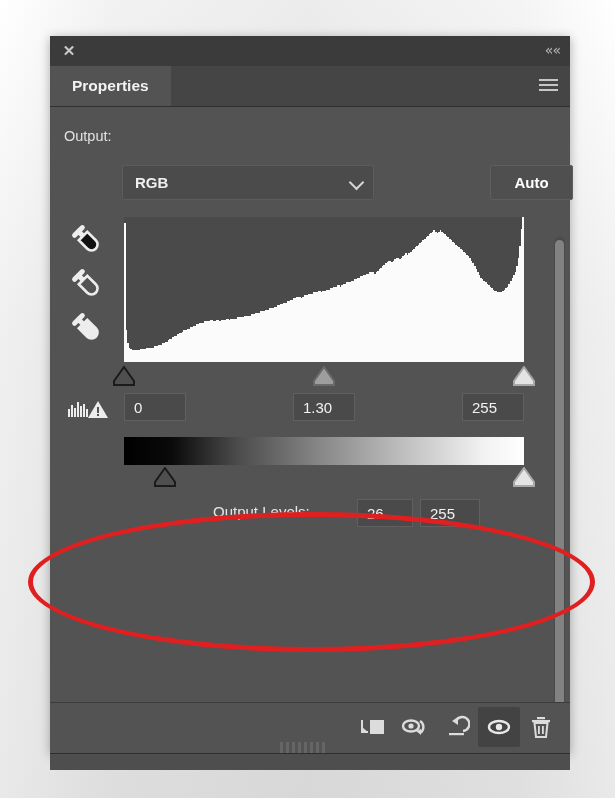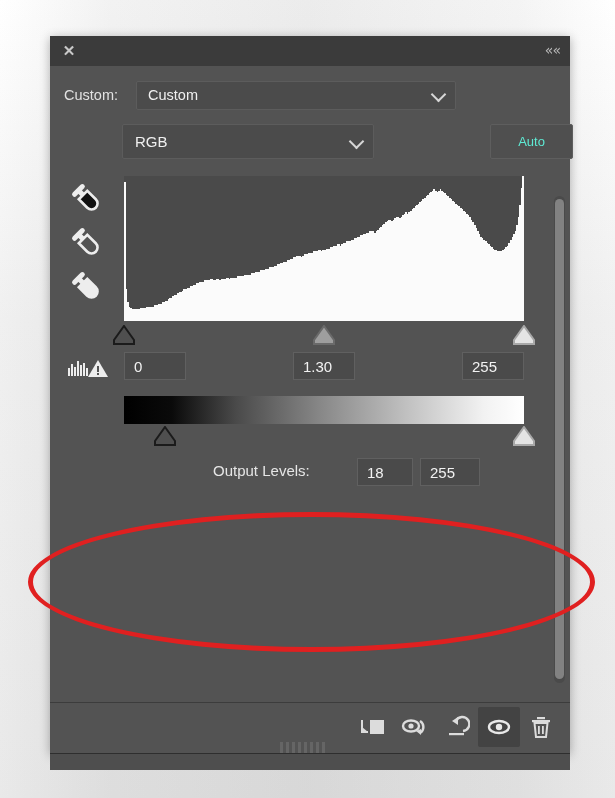--- a/index.html
+++ b/index.html
@@ -211,20 +211,21 @@
     border-bottom: 2px solid #d6d6d6;
     transform: rotate(45deg);
   }
 
   
   .channel-row {
     position: absolute;
     left: 0; top: 58px;
     width: 100%;
     height: 36px;
+    font-weight: bold;
   }
   .channel-select {
     position: absolute;
     left: 72px;
     width: 252px;
     height: 35px;
     background: #4b4b4b;
     border: 1px solid #5c5c5c;
     border-radius: 2px;
     box-sizing: border-box;
@@ -239,22 +240,22 @@
   }
   .auto-btn {
     position: absolute;
     left: 440px;
     width: 83px;
     height: 35px;
     background: #4f4f4f;
     border: 1px solid #5e5e5e;
     border-radius: 2px;
     box-sizing: border-box;
-    color: #5eead4;
-    font-size: 13px;
+    color: #ffffff;
+    font-size: 15px;
     display: flex;
     align-items: center;
     justify-content: center;
     cursor: pointer;
     user-select: none;
   }
 
   
   .eyedroppers {
     position: absolute;
@@ -472,30 +473,36 @@
 
 <div id="backdrop"></div>
 
 <div id="panel">
 
   <div class="panel-topstrip">
     <div class="close-x">✕</div>
     <div class="collapse-chevrons">««</div>
   </div>
 
+  <div class="tabbar">
+    <div class="tab">
+      <span>Properties</span>
+    </div>
+    <div class="hamburger">
+      <i></i>
+      <i></i>
+      <i></i>
+    </div>
+  </div>
 
 
   <div class="panel-body">
 
     <div class="preset-row">
-      <div class="preset-label">Custom:</div>
-      <div class="preset-select">
-        <span class="val">Custom</span>
-        <span class="chev"></span>
-      </div>
+      <div class="preset-label">Output:</div>
     </div>
 
     <div class="channel-row">
       <div class="channel-select">
         <span class="val">RGB</span>
         <span class="chev"></span>
       </div>
       <div class="auto-btn">Auto</div>
     </div>
 
@@ -825,21 +832,21 @@
       <svg class="marker" id="out-black" viewBox="0 0 22 20" style="left: 10.2%;">
         <path d="M11 1 L21 15 L21 19 L1 19 L1 15 Z" fill="#4f4f4f" stroke="#1b1b1b" stroke-width="2"></path>
       </svg>
       <svg class="marker" id="out-white" viewBox="0 0 22 20" style="left: 100%;">
         <path d="M11 1 L21 15 L21 19 L1 19 L1 15 Z" fill="#e4e4e4" stroke="#a8a8a8" stroke-width="2"></path>
       </svg>
     </div>
 
     <div class="output-row">
       <div class="output-label">Output Levels:</div>
-      <div class="numbox" style="left:307px; top:0px; width:56px;">18</div>
+      <div class="numbox" style="left:307px; top:0px; width:56px;">26</div>
       <div class="numbox" style="left:370px; top:0px; width:60px;">255</div>
     </div>
 
     <div class="scroll-track">
       <div class="scroll-thumb"></div>
     </div>
 
   </div>
 
   <div class="panel-footer">

